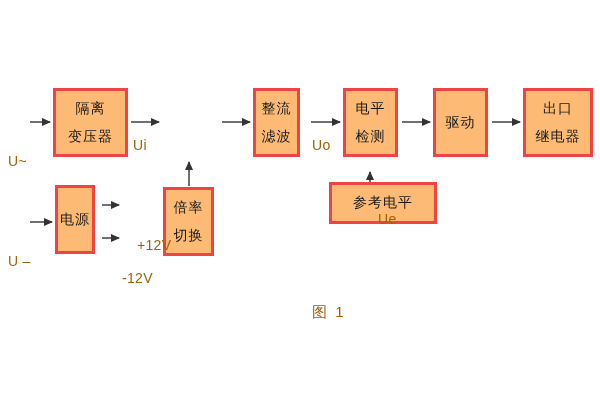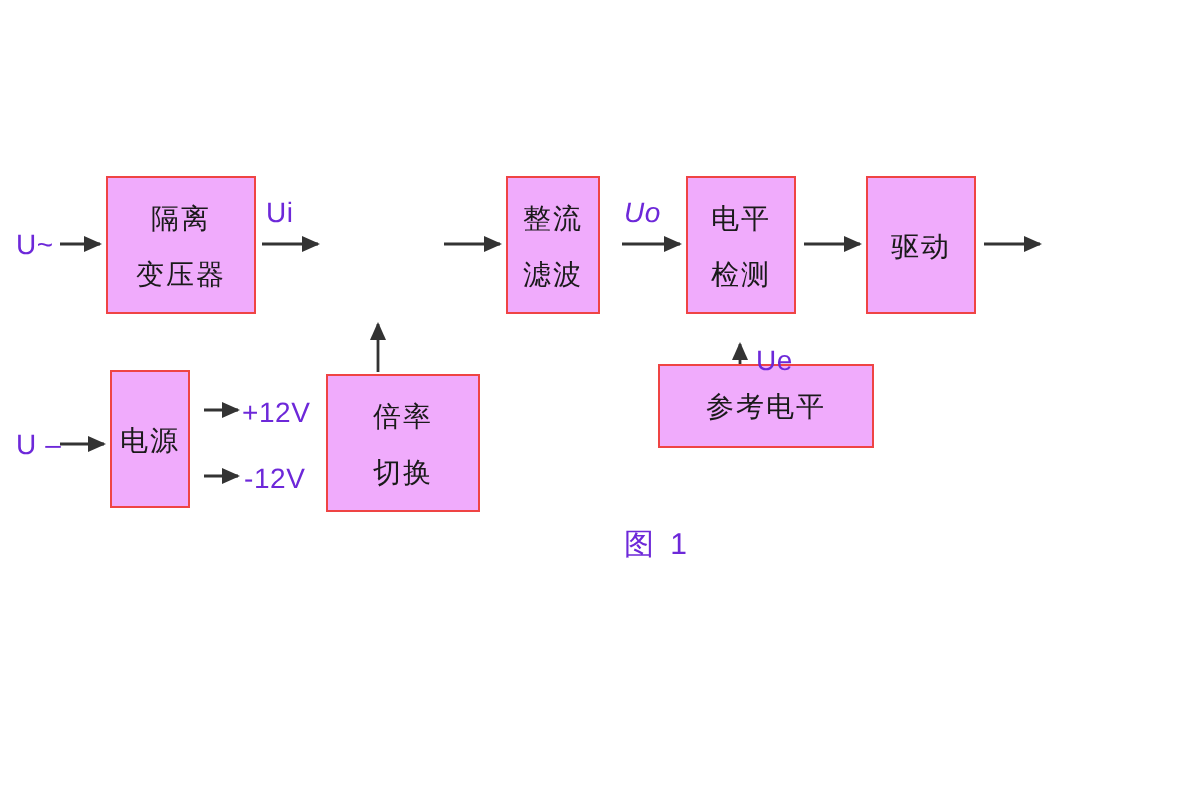--- a/index.html
+++ b/index.html
@@ -3,45 +3,45 @@
 <meta charset="utf-8">
 <style>
   html,body { margin:0; padding:0; background:#ffffff; }
   #canvas {
     position:relative; width:600px; height:400px; background:#ffffff;
     font-family:"Liberation Sans","DejaVu Sans",sans-serif;
     color:#1a1a1a; overflow:hidden;
   }
   .block {
     position:absolute; box-sizing:border-box;
-    border:1px solid #ef4444; background:#f0abfc;
+    border:3px solid #ef4444; background:#fdba74;
     display:flex; flex-direction:column; align-items:center; justify-content:center;
-    gap:14px; font-size:14px; letter-spacing:1px; line-height:1; white-space:nowrap;
+    gap:14px; font-size:14px; letter-spacing:1px; line-height:1; white-space:nowrap;font-family:Liberation Serif, serif;
   }
   
   .b-iso   { left:53px;  top:88px;  width:75px; height:69px; }
   .b-set   { left:162px; top:88px;  width:56px; height:69px; }
   .b-rect  { left:253px; top:88px;  width:47px; height:69px; }
   .b-lvl   { left:343px; top:88px;  width:55px; height:69px; }
   .b-drv   { left:433px; top:88px;  width:55px; height:69px; }
   .b-rly   { left:523px; top:88px;  width:70px; height:69px; }
   
   .b-pwr   { left:55px;  top:185px; width:40px; height:69px;justify-content:center; }
-  .b-ratio { left:163px; top:187px; width:77px; height:69px; }
+  .b-ratio { left:163px; top:187px; width:51px; height:69px; }
   .b-ref   { left:329px; top:182px; width:108px; height:42px; }
   .lbl {
     position:absolute; font-size:14px; line-height:16px; white-space:nowrap;
-    color:#6d28d9; letter-spacing:0.3px;
+    color:#a16207; letter-spacing:0.3px;margin-top:39px;
   }
   .l-uac { left:8px;   top:114px; }
   .l-udc { left:8px;   top:214px; }
   .l-ui  { left:133px; top:98px;  }
-  .l-uo  { left:312px; top:98px;font-style:italic;  }
+  .l-uo  { left:312px; top:98px;  }
   .l-ue  { left:378px; top:172px; }
-  .l-p12 { left:121px; top:198px; }
+  .l-p12 { left:137px; top:198px; }
   .l-m12 { left:122px; top:231px; }
   .l-cap { left:312px; top:265px; font-size:15px; letter-spacing:2px; }
   #connectors { position:absolute; left:0; top:0; pointer-events:none; }
   #connectors line { stroke:#333333; stroke-width:1.4; }
 </style>
 </head>
 <body>
 
 <div id="canvas">
 
@@ -72,20 +72,24 @@
     <span>整流</span>
     <span>滤波</span>
   </div>
   <div class="block b-drv">
     <span>驱动</span>
   </div>
   <div class="block b-lvl">
     <span>电平</span>
     <span>检测</span>
   </div>
+  <div class="block b-rly">
+    <span>出口</span>
+    <span>继电器</span>
+  </div>
   <div class="block b-pwr">
     <span>电源</span>
   </div>
   <div class="block b-ratio">
     <span>倍率</span>
     <span>切换</span>
   </div>
   <div class="block b-ref">
     <span>参考电平</span>
   </div>

